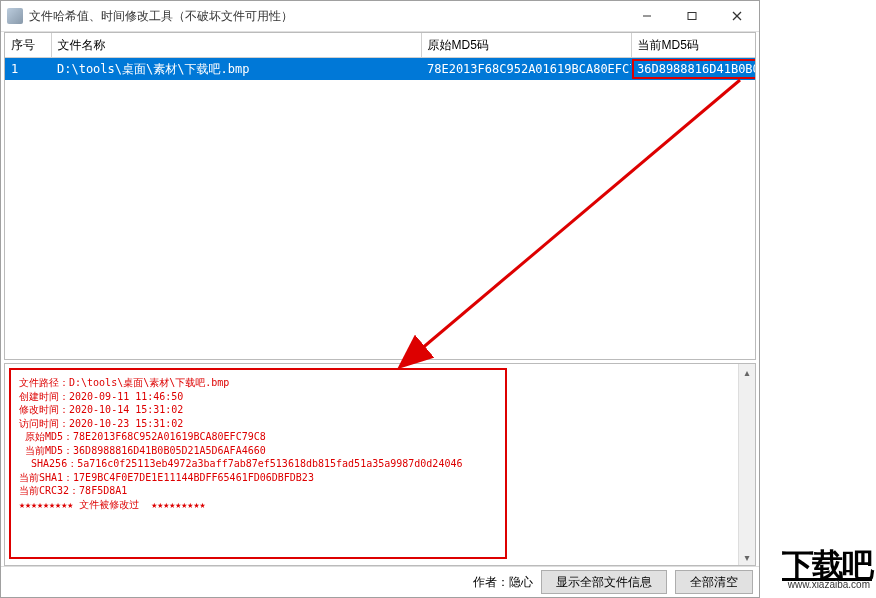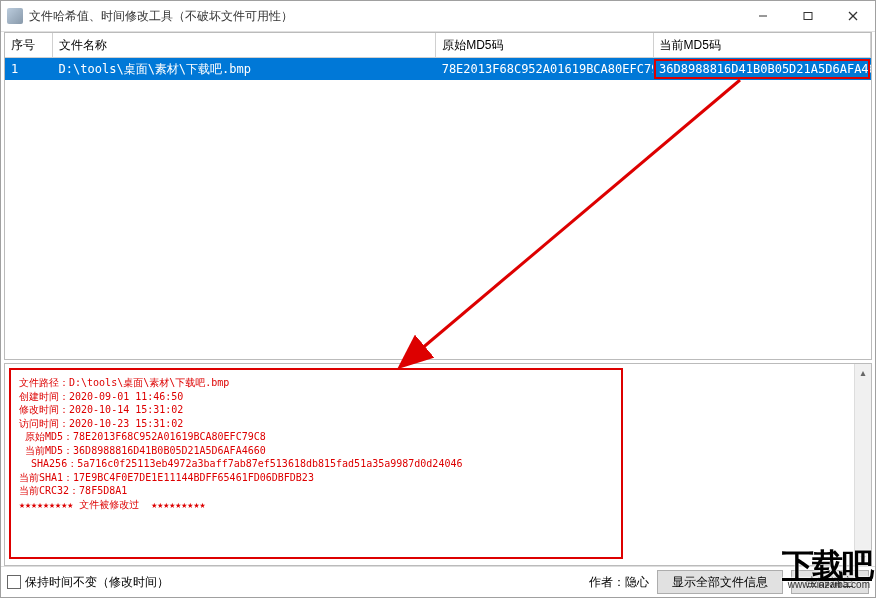--- a/index.html
+++ b/index.html
@@ -8,21 +8,21 @@
     width: 876px;
     height: 598px;
     font-family: "Microsoft YaHei", "SimSun", Arial, sans-serif;
     font-size: 12px;
     background: #fff;
     color: #000;
     overflow: hidden;
     position: relative;
   }
   .window {
-    width: 876px;
+    width: 760px;
     height: 598px;
     border: 1px solid #a0a0a0;
     box-sizing: border-box;
     display: flex;
     flex-direction: column;
     background: #fff;
     position: relative;
   }
   
   .titlebar {
@@ -277,42 +277,38 @@
           <td>78E2013F68C952A01619BCA80EFC79C8</td>
           <td class="current-md5-changed">36D8988816D41B0B05D21A5D6AFA4660</td>
         </tr>
       </tbody>
     </table>
   </div>
 
   <div class="detail-outer">
     <div class="detail-redbox">
       <div class="detail-line">文件路径：D:\tools\桌面\素材\下载吧.bmp</div>
-      <div class="detail-line">创建时间：2020-09-01 11:46:50</div>
+      <div class="detail-line">创建时间：2020-09-11 11:46:50</div>
       <div class="detail-line">修改时间：2020-10-14 15:31:02</div>
       <div class="detail-line">访问时间：2020-10-23 15:31:02</div>
       <div class="detail-line"> 原始MD5：78E2013F68C952A01619BCA80EFC79C8</div>
       <div class="detail-line"> 当前MD5：36D8988816D41B0B05D21A5D6AFA4660</div>
       <div class="detail-line">  SHA256：5a716c0f25113eb4972a3baff7ab87ef513618db815fad51a35a9987d0d24046</div>
       <div class="detail-line">当前SHA1：17E9BC4F0E7DE1E11144BDFF65461FD06DBFDB23</div>
       <div class="detail-line">当前CRC32：78F5D8A1</div>
       <div class="detail-line">★★★★★★★★★ 文件被修改过  ★★★★★★★★★</div>
     </div>
     <div class="detail-scrollbar">
       <div class="sb-btn">▴</div>
       <div class="sb-track"></div>
       <div class="sb-btn" style="position:absolute;bottom:0;left:0;right:0">▾</div>
     </div>
   </div>
 
   <div class="bottombar">
-    <label class="checkbox">
-      <span class="box"></span>
-      <span>保持时间不变（修改时间）</span>
-    </label>
     <div class="author-wrap">作者：隐心</div>
     <div class="btn">显示全部文件信息</div>
     <div class="btn">全部清空</div>
   </div>
 
 </div>
 
 <svg class="arrow-svg">
   <defs>
     <marker id="arrowhead" markerWidth="12" markerHeight="10" refX="2" refY="5" orient="auto">

